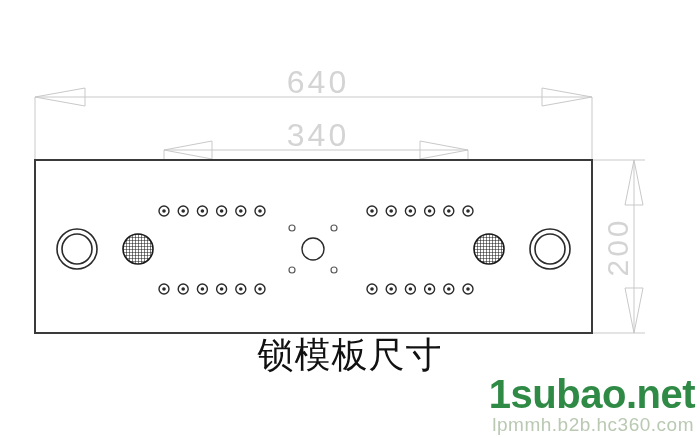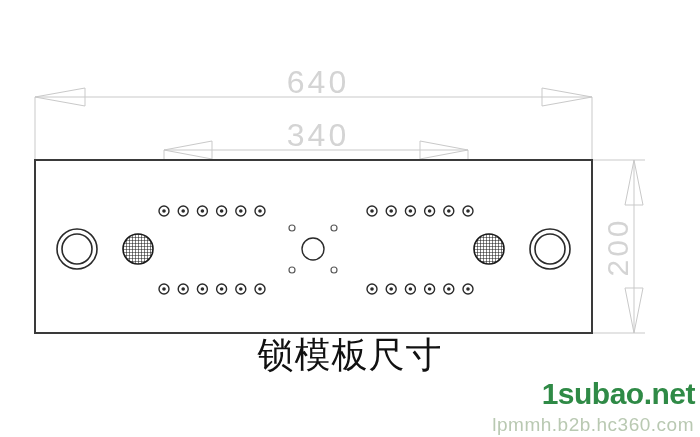--- a/index.html
+++ b/index.html
@@ -71,21 +71,21 @@
     line-height: 22px;
     color: #b9c9b2;
     white-space: nowrap;
     letter-spacing: 0.5px;
   }
   .wm-brand {
     position: absolute;
     right: 5px;
     top: 0px;
     font-family: "Liberation Sans", sans-serif;
-    font-size: 30px;
+    font-size: 40px;
     font-weight: bold;
     line-height: 32px;
     color: #2f8a46;
     white-space: nowrap;
     letter-spacing: -0.5px;
     margin-left: 41px;
   }
 </style>
 </head>
 <body>

